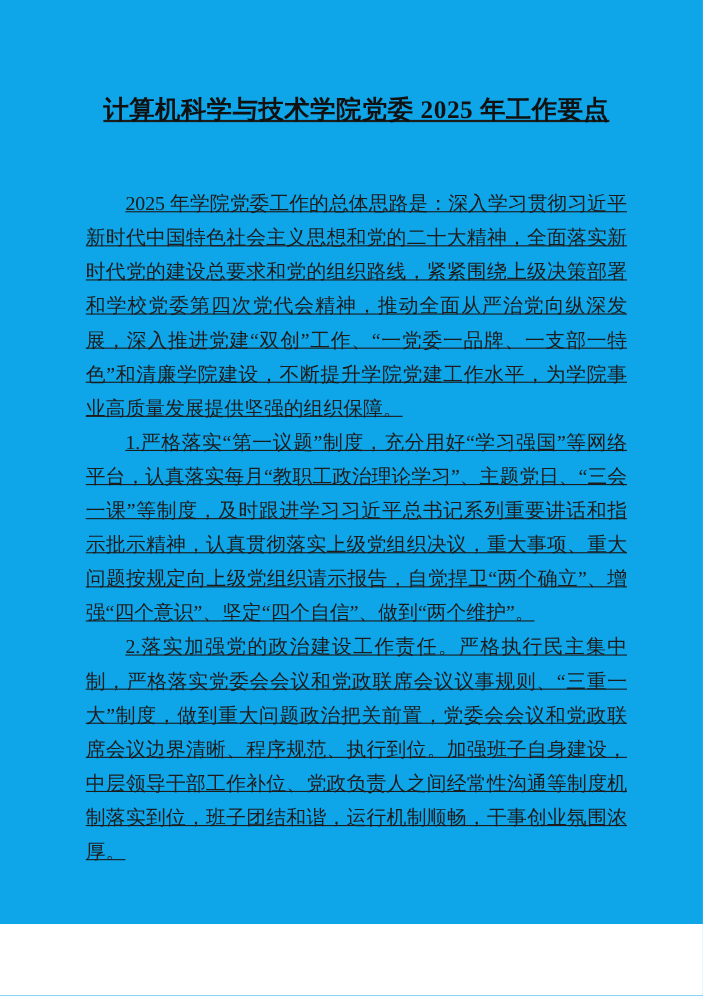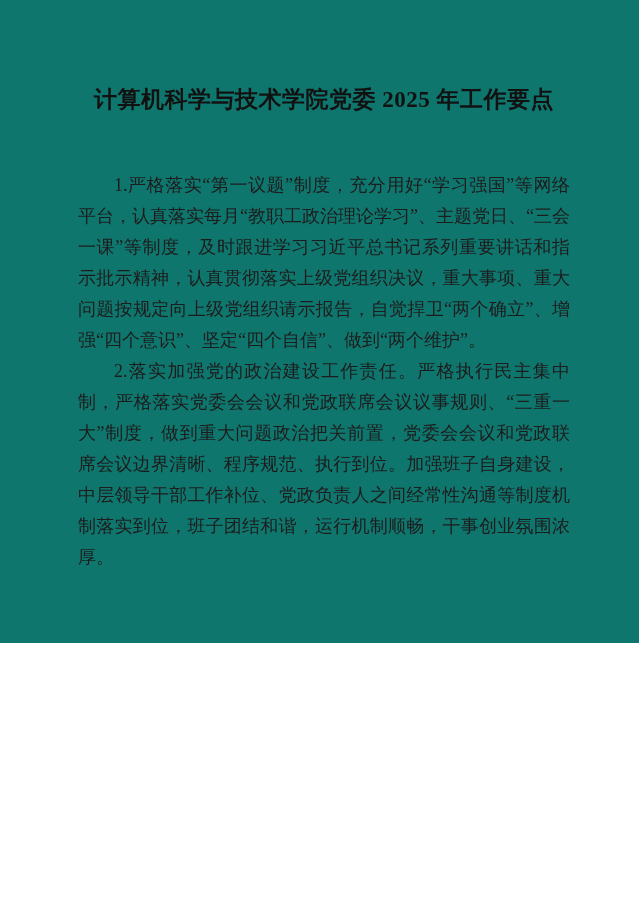--- a/index.html
+++ b/index.html
@@ -3,27 +3,28 @@
 <meta charset="utf-8">
 <style>
   html, body {
     margin: 0;
     padding: 0;
     background: #ffffff;
   }
   .page {
     position: relative;
     width: 639px;
-    height: 643px;
-    background: #0f766e;
+    height: 840px;
+    background: #0ea5e9;
     box-sizing: border-box;
     padding: 84px 69px 0 78px;
     color: #1c1c1c;
     overflow: hidden;
     font-family: "Liberation Serif", "DejaVu Serif", serif;
+    text-decoration: underline;
   }
   .doc-title {
     font-size: 23px;
     font-weight: bold;
     line-height: 31px;
     text-align: center;
     margin: 0 0 55px 0;
     letter-spacing: 0.5px;
     color: #111111;
     font-family: "Liberation Serif", "DejaVu Serif", serif;
@@ -47,18 +48,19 @@
     color: #111111;
     font-family: "Liberation Sans", "DejaVu Sans", sans-serif;
   }
 </style>
 </head>
 <body>
 
 <div class="page">
   <h1 class="doc-title">计算机科学与技术学院党委 2025 年工作要点</h1>
 
+  <p class="body-para">2025 年学院党委工作的总体思路是：深入学习贯彻习近平新时代中国特色社会主义思想和党的二十大精神，全面落实新时代党的建设总要求和党的组织路线，紧紧围绕上级决策部署和学校党委第四次党代会精神，推动全面从严治党向纵深发展，深入推进党建“双创”工作、“一党委一品牌、一支部一特色”和清廉学院建设，不断提升学院党建工作水平，为学院事业高质量发展提供坚强的组织保障。</p>
 
 
   <p class="body-para">1.严格落实“第一议题”制度，充分用好“学习强国”等网络平台，认真落实每月“教职工政治理论学习”、主题党日、“三会一课”等制度，及时跟进学习习近平总书记系列重要讲话和指示批示精神，认真贯彻落实上级党组织决议，重大事项、重大问题按规定向上级党组织请示报告，自觉捍卫“两个确立”、增强“四个意识”、坚定“四个自信”、做到“两个维护”。</p>
 
   <p class="body-para">2.落实加强党的政治建设工作责任。严格执行民主集中制，严格落实党委会会议和党政联席会议议事规则、“三重一大”制度，做到重大问题政治把关前置，党委会会议和党政联席会议边界清晰、程序规范、执行到位。加强班子自身建设，中层领导干部工作补位、党政负责人之间经常性沟通等制度机制落实到位，班子团结和谐，运行机制顺畅，干事创业氛围浓厚。</p>
 </div>
 
 </body></html>

